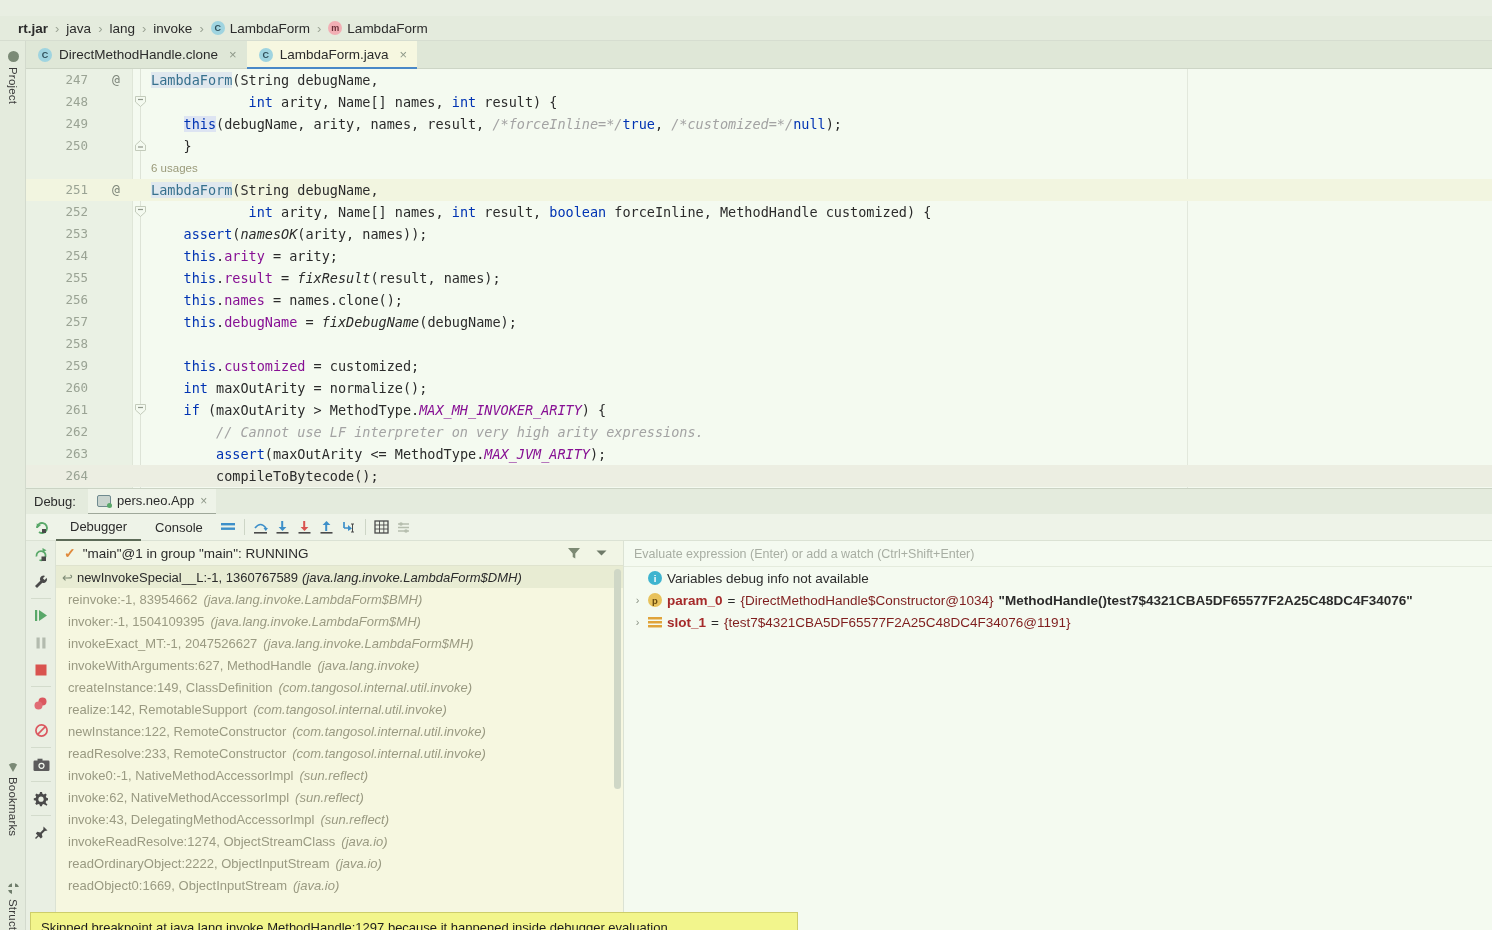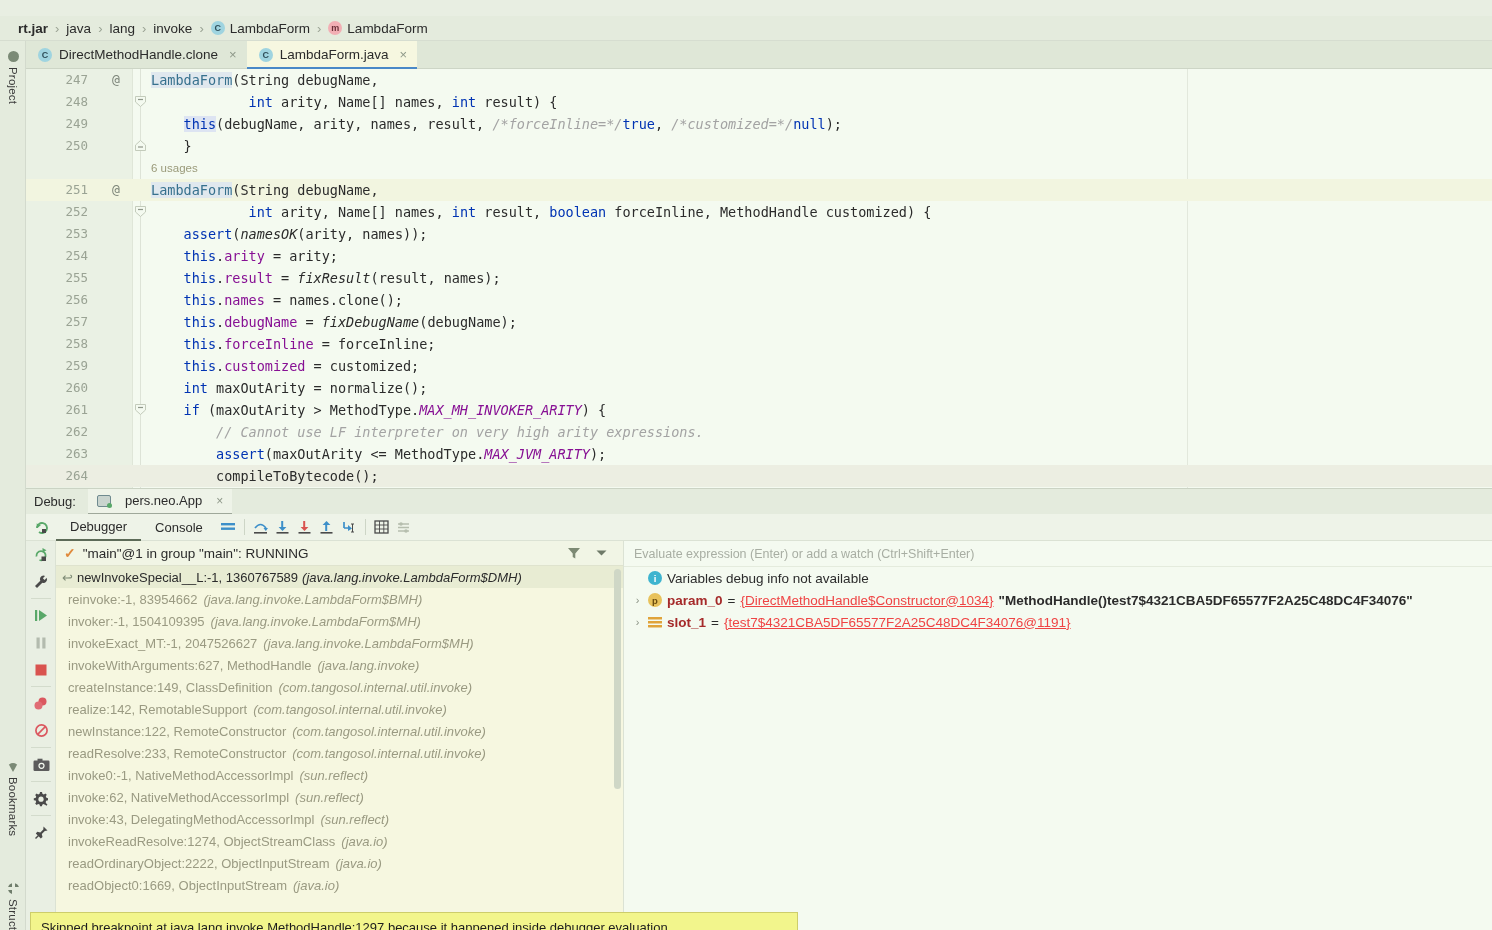--- a/index.html
+++ b/index.html
@@ -137,21 +137,21 @@
   }
 
   
   .debug-head {
     position: absolute; left: 26px; top: 472px; width: 1466px; height: 26px;
     background: #e4ebdd; display: flex; align-items: center;
     font-size: 13px; color: #2b2b2b; border-top: 1px solid #cbd3c4;
   }
   .debug-label { padding: 0 12px 0 8px; }
   .dtab {
-    display: flex; align-items: center; gap: 14px; height: 26px;
+    display: flex; align-items: center; gap: 6px; height: 26px;
     padding: 0 9px; background: #eef3e8;
     border-bottom: 2px solid #9fa89a;
   }
   .dtab .dclose { color: #8e9889; font-size: 12px; }
   .run-ic {
     width: 14px; height: 12px; background: #c9d4ce;
     border: 1px solid #6f8a8f; border-radius: 2px; position: relative;
   }
   .run-ic::after {
     content:""; position: absolute; right: -2px; bottom: -2px;
@@ -229,21 +229,21 @@
   .vic.info { background: #3eb4cf; color: #fff; }
   .vic.p { background: #e8c25b; color: #6b4d0f; }
   .vic.slot {
     border-radius: 2px; background:
       linear-gradient(#e0a33a,#e0a33a) 0 2px/14px 2.5px no-repeat,
       linear-gradient(#e0a33a,#e0a33a) 0 6px/14px 2.5px no-repeat,
       linear-gradient(#e0a33a,#e0a33a) 0 10px/14px 2.5px no-repeat;
   }
   .vname { color: #a52a2a; font-weight: 600; }
   .veq { color: #2b2b2b; }
-  .vval { color: #ef4444; text-decoration: underline; }
+  .vval { color: #7f1d1d; }
   .vstr { color: #2b2b2b; font-weight: bold; }
 
   
   .notif {
     position: absolute; left: 30px; bottom: 4px; width: 768px; height: 30px;
     background: #f2f58c; border: 1px solid #cdcd6b;
     display: flex; align-items: center; padding: 0 10px;
     font-size: 13px; color: #1d1d1d;
   }
   svg { display: block; }
@@ -381,21 +381,20 @@
         <div class="crow" style="top: 220px;">
           <div class="lnum">256</div>
           <div class="code-txt" style="left: 125px;"><span>    </span><span class="kw">this</span><span>.</span><span class="fld">names</span><span> = names.clone();</span></div>
         </div>
         <div class="crow" style="top: 242px;">
           <div class="lnum">257</div>
           <div class="code-txt" style="left: 125px;"><span>    </span><span class="kw">this</span><span>.</span><span class="fld">debugName</span><span> = </span><span class="mth-i">fixDebugName</span><span>(debugName);</span></div>
         </div>
         <div class="crow" style="top: 264px; text-decoration: underline;">
           <div class="lnum">258</div>
-          <div class="code-txt" style="left: 125px;"><span>    </span><span class="kw">this</span><span>.</span><span class="fld">forceInline</span><span> = forceInline;</span></div>
         </div>
         <div class="crow" style="top: 286px;">
           <div class="lnum">259</div>
           <div class="code-txt" style="left: 125px;"><span>    </span><span class="kw">this</span><span>.</span><span class="fld">customized</span><span> = customized;</span></div>
         </div>
         <div class="crow" style="top: 308px;">
           <div class="lnum">260</div>
           <div class="code-txt" style="left: 125px;"><span>    </span><span class="kw">int</span><span> maxOutArity = normalize();</span></div>
         </div>
         <div class="crow" style="top: 330px;">

